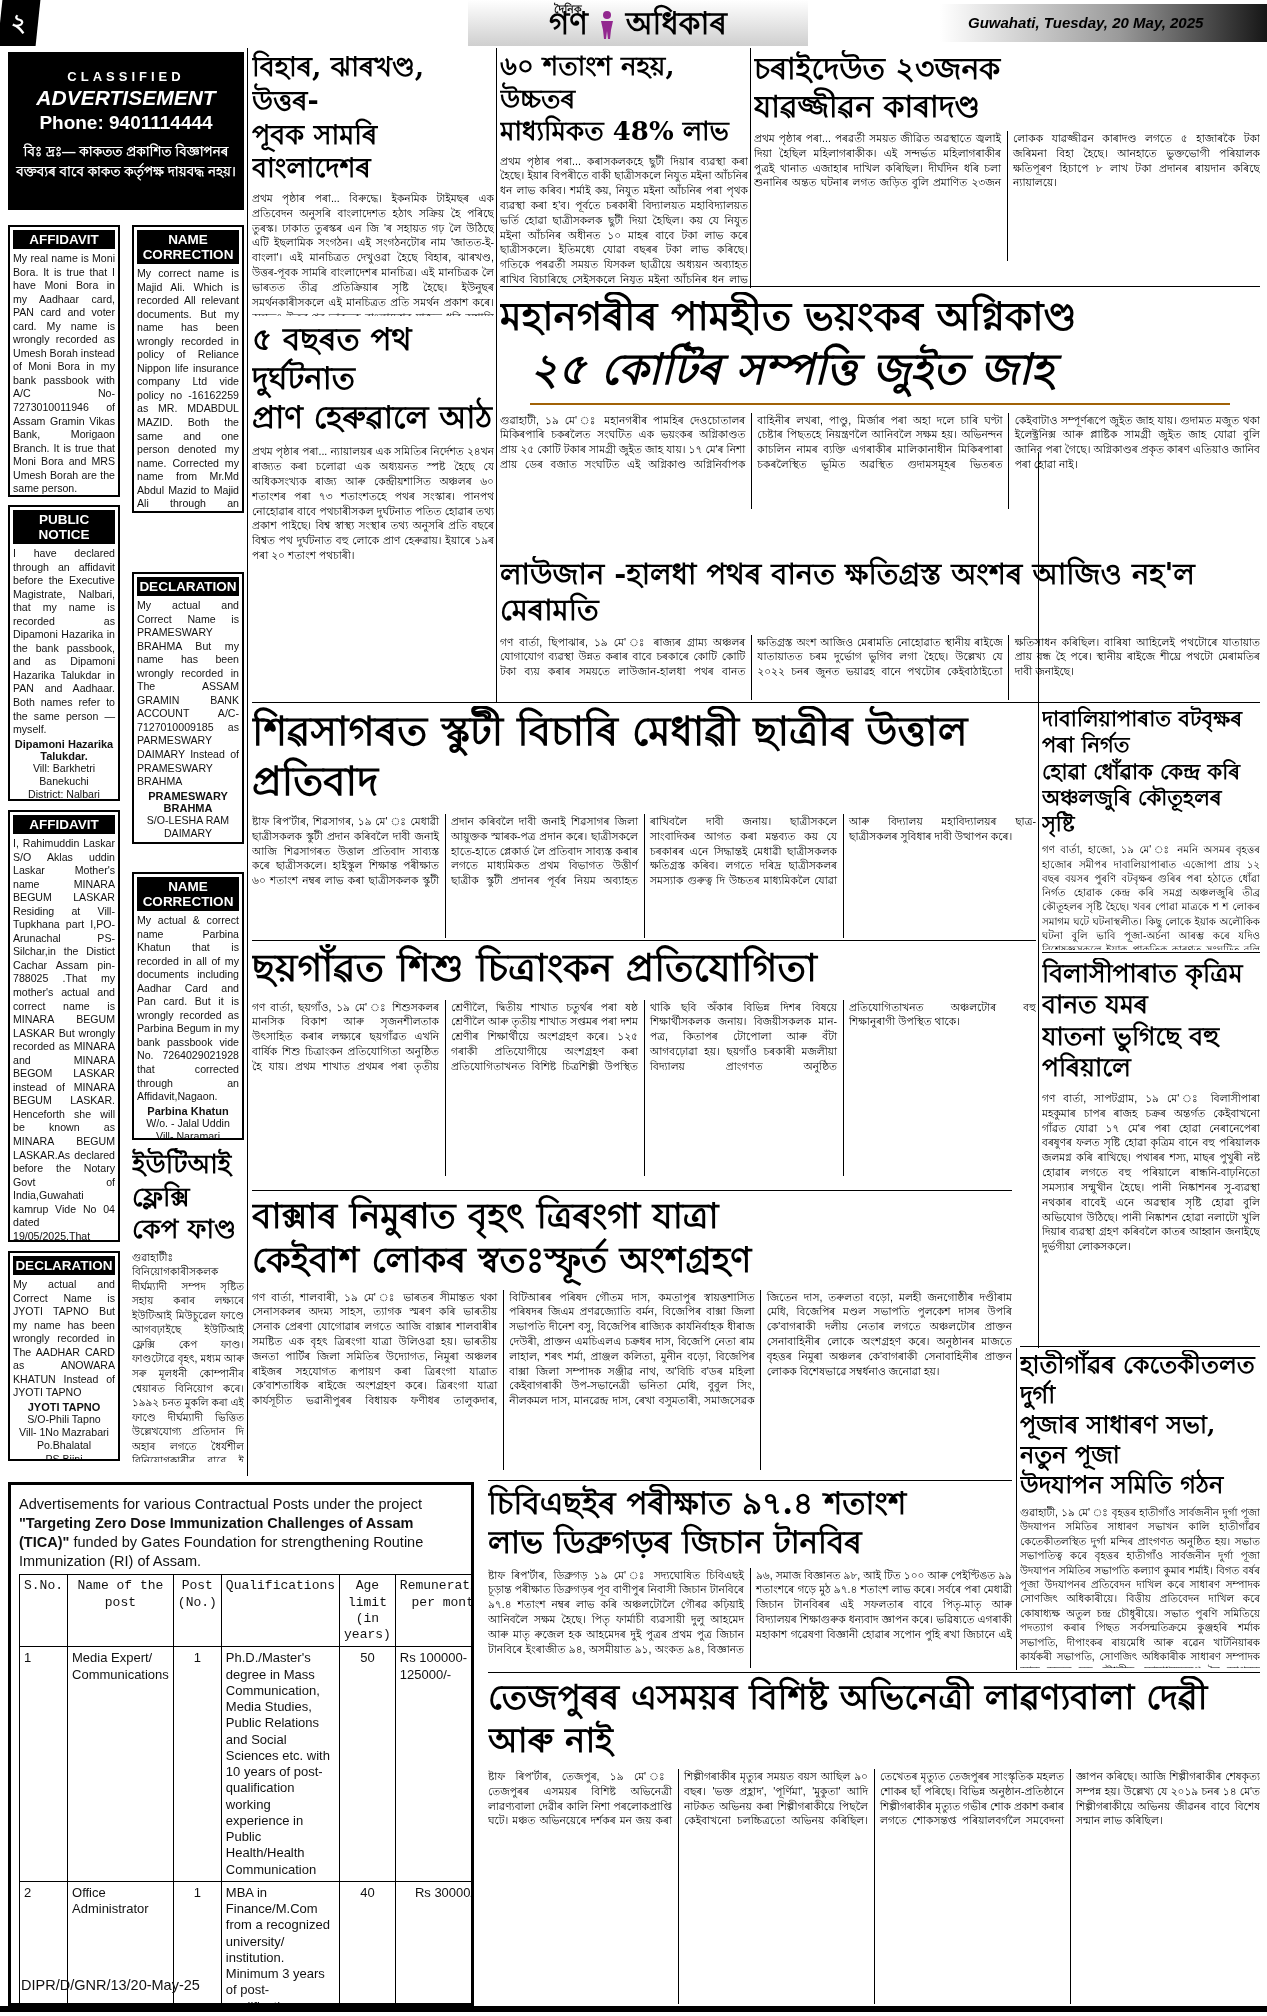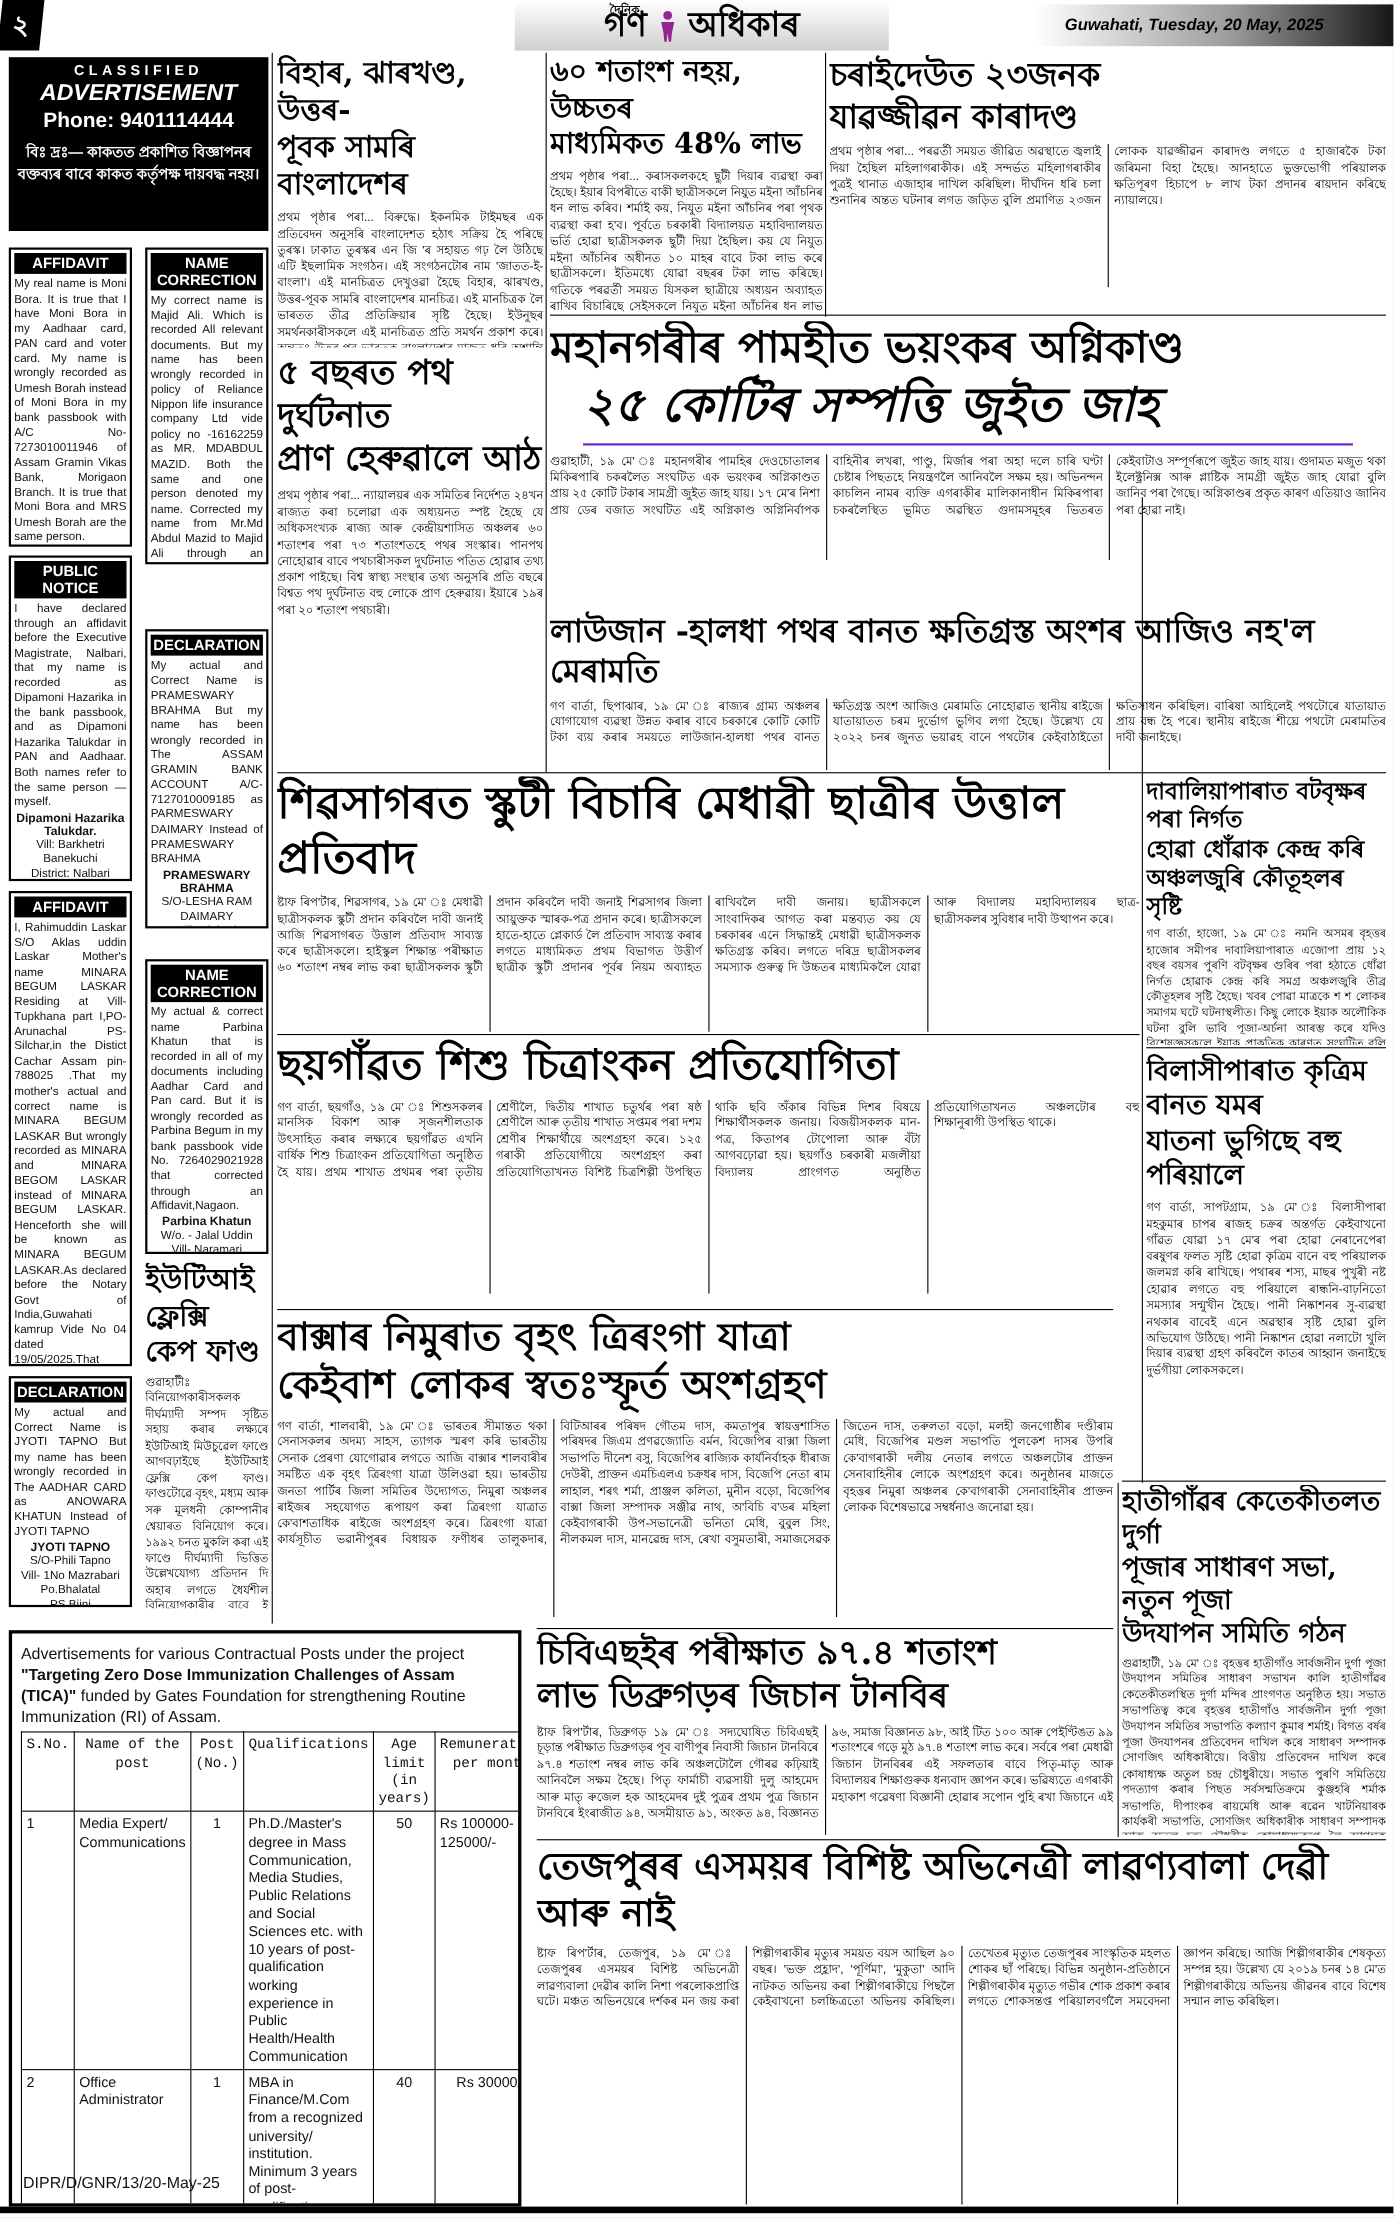--- a/index.html
+++ b/index.html
@@ -18,21 +18,21 @@
   .mh-logo{position:absolute;left:468px;top:0;width:340px;height:46px;
            background:linear-gradient(180deg,#fff, #cfcfcf);text-align:center;}
   .mh-logo .small{font-size:11px;font-weight:bold;position:absolute;left:86px;top:1px;color:#111;}
   .mh-logo .big{font-family:"DejaVu Serif",serif;font-size:31px;font-weight:bold;color:#000;line-height:46px;}
   .mh-right{position:absolute;left:940px;top:4px;width:327px;height:38px;
             background:linear-gradient(90deg,#fff 0%,#9a9a9a 55%,#161616 100%);
             color:#000;font-weight:bold;font-style:italic;font-size:15px;line-height:38px;
             padding-left:28px;box-sizing:border-box;}
   
   .classified{position:absolute;left:8px;top:52px;width:236px;height:158px;background:#000;color:#fff;
-              text-align:center;padding-top:4px;box-sizing:border-box;}
+              text-align:center;padding-top:17px;box-sizing:border-box;}
   .cl1{font-size:13px;font-weight:bold;letter-spacing:4px;}
   .cl2{font-size:21px;font-weight:bold;font-style:italic;margin-top:2px;}
   .cl3{font-size:19px;font-weight:bold;margin-top:2px;}
   .cl4{font-size:13.5px;font-weight:bold;margin-top:8px;line-height:1.45;padding:0 4px;}
   
   .notice{position:absolute;border:2px solid #000;background:#fff;padding:3px;box-sizing:border-box;overflow:hidden;}
   .ntitle{background:#000;color:#fff;font-weight:bold;font-size:13.5px;text-align:center;padding:2px 0;}
   .nbody{font-size:10.6px;line-height:1.28;text-align:justify;margin-top:3px;}
   .nsig{font-size:11px;font-weight:bold;text-align:center;margin-top:1px;}
   .naddr{font-size:10.6px;text-align:center;line-height:1.25;}
@@ -181,21 +181,21 @@
   </div>
 
   <div class="story" style="left:252px;top:320px;width:242px;height:378px;">
     <div class="hl pre" style="font-size:31px;">৫ বছৰত পথ দুৰ্ঘটনাত
 প্ৰাণ হেৰুৱালে আঠ</div>
     <div class="body" style="margin-top:8px;">প্ৰথম পৃষ্ঠাৰ পৰা... ন্যায়ালয়ৰ এক সমিতিৰ নিৰ্দেশত ২৪খন ৰাজ্যত কৰা চলোৱা এক অধ্যয়নত স্পষ্ট হৈছে যে অধিকসংখ্যক ৰাজ্য আৰু কেন্দ্ৰীয়শাসিত অঞ্চলৰ ৬০ শতাংশৰ পৰা ৭৩ শতাংশতহে পথৰ সংস্কাৰ। পানপথ নোহোৱাৰ বাবে পথচাৰীসকল দুৰ্ঘটনাত পতিত হোৱাৰ তথ্য প্ৰকাশ পাইছে। বিশ্ব স্বাস্থ্য সংস্থাৰ তথ্য অনুসৰি প্ৰতি বছৰে বিশ্বত পথ দুৰ্ঘটনাত বহু লোকে প্ৰাণ হেৰুৱায়। ইয়াৰে ১৯ৰ পৰা ২০ শতাংশ পথচাৰী।</div>
   </div>
 
   <div class="story" style="left:500px;top:292px;width:760px;height:260px;">
     <div class="hl" style="font-size:39px;">মহানগৰীৰ পামহীত ভয়ংকৰ অগ্নিকাণ্ড</div>
-    <div class="hl" style="font-size:43px;font-style:italic;border-bottom:2px solid #6d28d9;padding-bottom:6px;margin:2px 30px 0 30px;">২৫ কোটিৰ সম্পত্তি জুইত জাহ</div>
+    <div class="hl" style="font-size:43px;font-style:italic;border-bottom:2px solid #a16207;padding-bottom:6px;margin:2px 30px 0 30px;">২৫ কোটিৰ সম্পত্তি জুইত জাহ</div>
     <div class="body cols3" style="margin-top:8px;height:96px;">গুৱাহাটী, ১৯ মে' ঃ মহানগৰীৰ পামহিৰ দেওচোতালৰ মিকিৰপাৰি চকৰলৈত সংঘটিত এক ভয়ংকৰ অগ্নিকাণ্ডত প্ৰায় ২৫ কোটি টকাৰ সামগ্ৰী জুইত জাহ যায়। ১৭ মে'ৰ নিশা প্ৰায় ডেৰ বজাত সংঘটিত এই অগ্নিকাণ্ড অগ্নিনিৰ্বাপক বাহিনীৰ লখৰা, পাণ্ডু, মিৰ্জাৰ পৰা অহা দলে চাৰি ঘণ্টা চেষ্টাৰ পিছতহে নিয়ন্ত্ৰণলৈ আনিবলৈ সক্ষম হয়। অভিনন্দন কাচলিন নামৰ ব্যক্তি এগৰাকীৰ মালিকানাধীন মিকিৰপাৰা চকৰলৈস্থিত ভূমিত অৱস্থিত গুদামসমূহৰ ভিতৰত কেইবাটাও সম্পূৰ্ণৰূপে জুইত জাহ যায়। গুদামত মজুত থকা ইলেক্ট্ৰনিক্স আৰু প্লাষ্টিক সামগ্ৰী জুইত জাহ যোৱা বুলি জানিব পৰা গৈছে। অগ্নিকাণ্ডৰ প্ৰকৃত কাৰণ এতিয়াও জানিব পৰা হোৱা নাই।</div>
   </div>
 
   <div class="story" style="left:500px;top:556px;width:760px;height:144px;">
     <div class="hl" style="font-size:29px;text-align:left;">লাউজান -হালধা পথৰ বানত ক্ষতিগ্ৰস্ত অংশৰ আজিও নহ'ল মেৰামতি</div>
     <div class="body cols3" style="margin-top:6px;height:92px;">গণ বাৰ্তা, ছিপাঝাৰ, ১৯ মে' ঃ ৰাজ্যৰ গ্ৰাম্য অঞ্চলৰ যোগাযোগ ব্যৱস্থা উন্নত কৰাৰ বাবে চৰকাৰে কোটি কোটি টকা ব্যয় কৰাৰ সময়তে লাউজান-হালধা পথৰ বানত ক্ষতিগ্ৰস্ত অংশ আজিও মেৰামতি নোহোৱাত স্থানীয় ৰাইজে যাতায়াতত চৰম দুৰ্ভোগ ভুগিব লগা হৈছে। উল্লেখ্য যে ২০২২ চনৰ জুনত ভয়াৱহ বানে পথটোৰ কেইবাঠাইতো ক্ষতিসাধন কৰিছিল। বাৰিষা আহিলেই পথটোৰে যাতায়াত প্ৰায় বন্ধ হৈ পৰে। স্থানীয় ৰাইজে শীঘ্ৰে পথটো মেৰামতিৰ দাবী জনাইছে।</div>
   </div>
 
   <div class="story" style="left:252px;top:706px;width:784px;height:232px;">
     <div class="hl" style="font-size:40px;">শিৱসাগৰত স্কুটী বিচাৰি মেধাৱী ছাত্ৰীৰ উত্তাল প্ৰতিবাদ</div>

